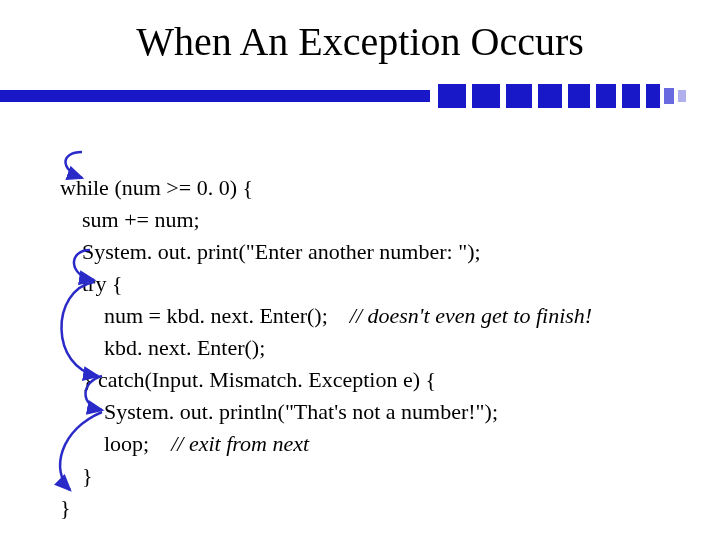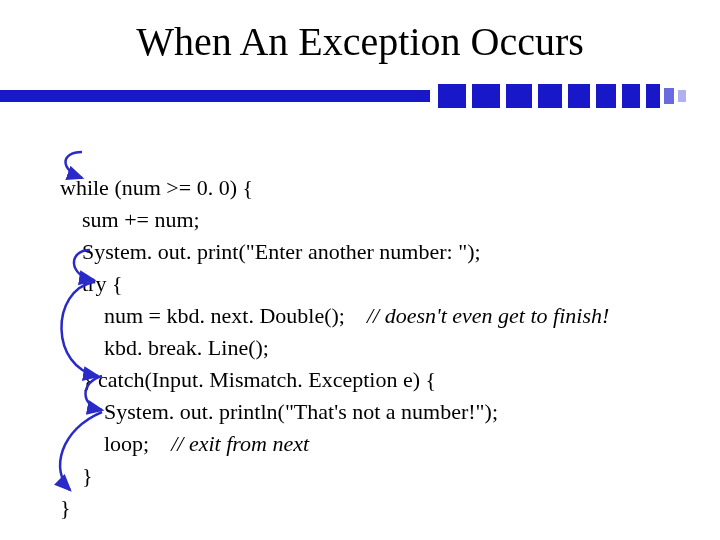--- a/index.html
+++ b/index.html
@@ -86,22 +86,22 @@
     <div class="seg" style="left:646px; width:14px"></div>
     <div class="seg" style="left:664px; width:10px; top:4px; height:16px; background:#6a6ae0"></div>
     <div class="seg" style="left:678px; width:8px; top:6px; height:12px; background:#b0b0ee"></div>
   </div>
 
   <div class="code">
 <span>while (num &gt;= 0. 0) {</span>
 <span>    sum += num;</span>
 <span>    System. out. print("Enter another number: ");</span>
 <span>    try {</span>
-<span>        num = kbd. next. Double();    </span><span class="italic">// doesn't even get to finish!</span>
-<span>        kbd. break. Line();</span>
+<span>        num = kbd. next. Enter();    </span><span class="italic">// doesn't even get to finish!</span>
+<span>        kbd. next. Enter();</span>
 <span>    } catch(Input. Mismatch. Exception e) {</span>
 <span>        System. out. println("That's not a number!");</span>
 <span>        loop;    </span><span class="italic">// exit from next</span>
 <span>    }</span>
 <span>}</span>
   </div>
 
   <svg class="arrow-svg" viewBox="0 0 120 370">
     <defs>
       <marker id="ah" markerWidth="10" markerHeight="10" refX="6" refY="3" orient="auto">

